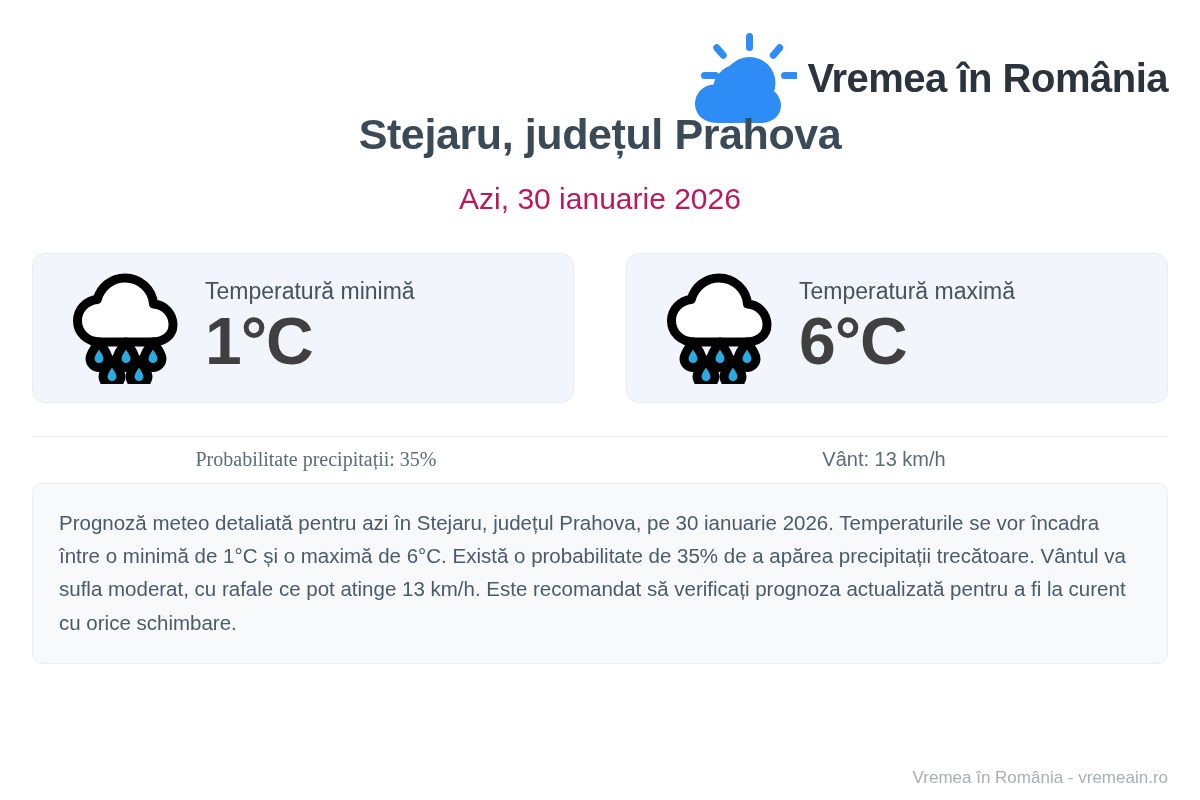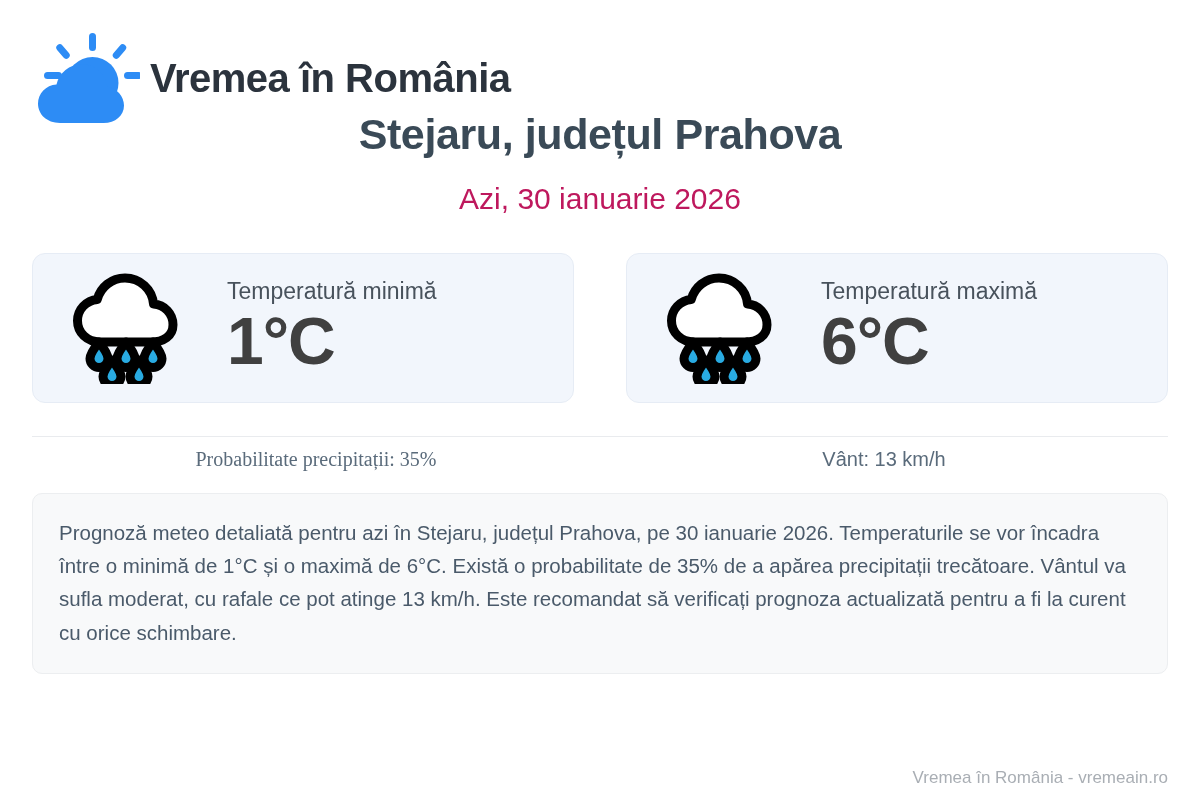--- a/index.html
+++ b/index.html
@@ -23,20 +23,21 @@
   }
 
   
   .header {
     display: flex;
     align-items: center;
     gap: 10px;
     padding-top: 48px;
     height: 110px;
     box-sizing: border-box;
+    justify-content: flex-end;
   }
   .logo-mark {
     width: 108px;
     height: 96px;
     flex: 0 0 auto;
     display: block;
   }
   .logo-text {
     font-size: 40px;
     line-height: 1.18;
@@ -75,21 +76,21 @@
   .temp-card {
     flex: 1 1 0;
     background: #f2f6fc;
     border: 1px solid #e6ecf5;
     border-radius: 13px;
     height: 150px;
     box-sizing: border-box;
     display: flex;
     align-items: center;
     padding: 0 26px 0 34px;
-    gap: 42px;
+    gap: 20px;
   }
   .rain-icon {
     width: 118px;
     height: 112px;
     flex: 0 0 auto;
     display: block;
   }
   .temp-info {
     display: flex;
     flex-direction: column;
@@ -135,21 +136,20 @@
   .bullet-sep {
     padding: 0 6px;
     color: #5a6b7b;
   }
 
   
   .description {
     background: #f8f9fa;
     border: 1px solid #eceef0;
     border-radius: 10px;
-    margin-top: 10px;
     padding: 22px 26px 24px 26px;
     box-sizing: border-box;
     font-size: 20.5px;
     line-height: 1.62;
     color: #4a5a6a;
   }
 
   
   .footer {
     position: absolute;

